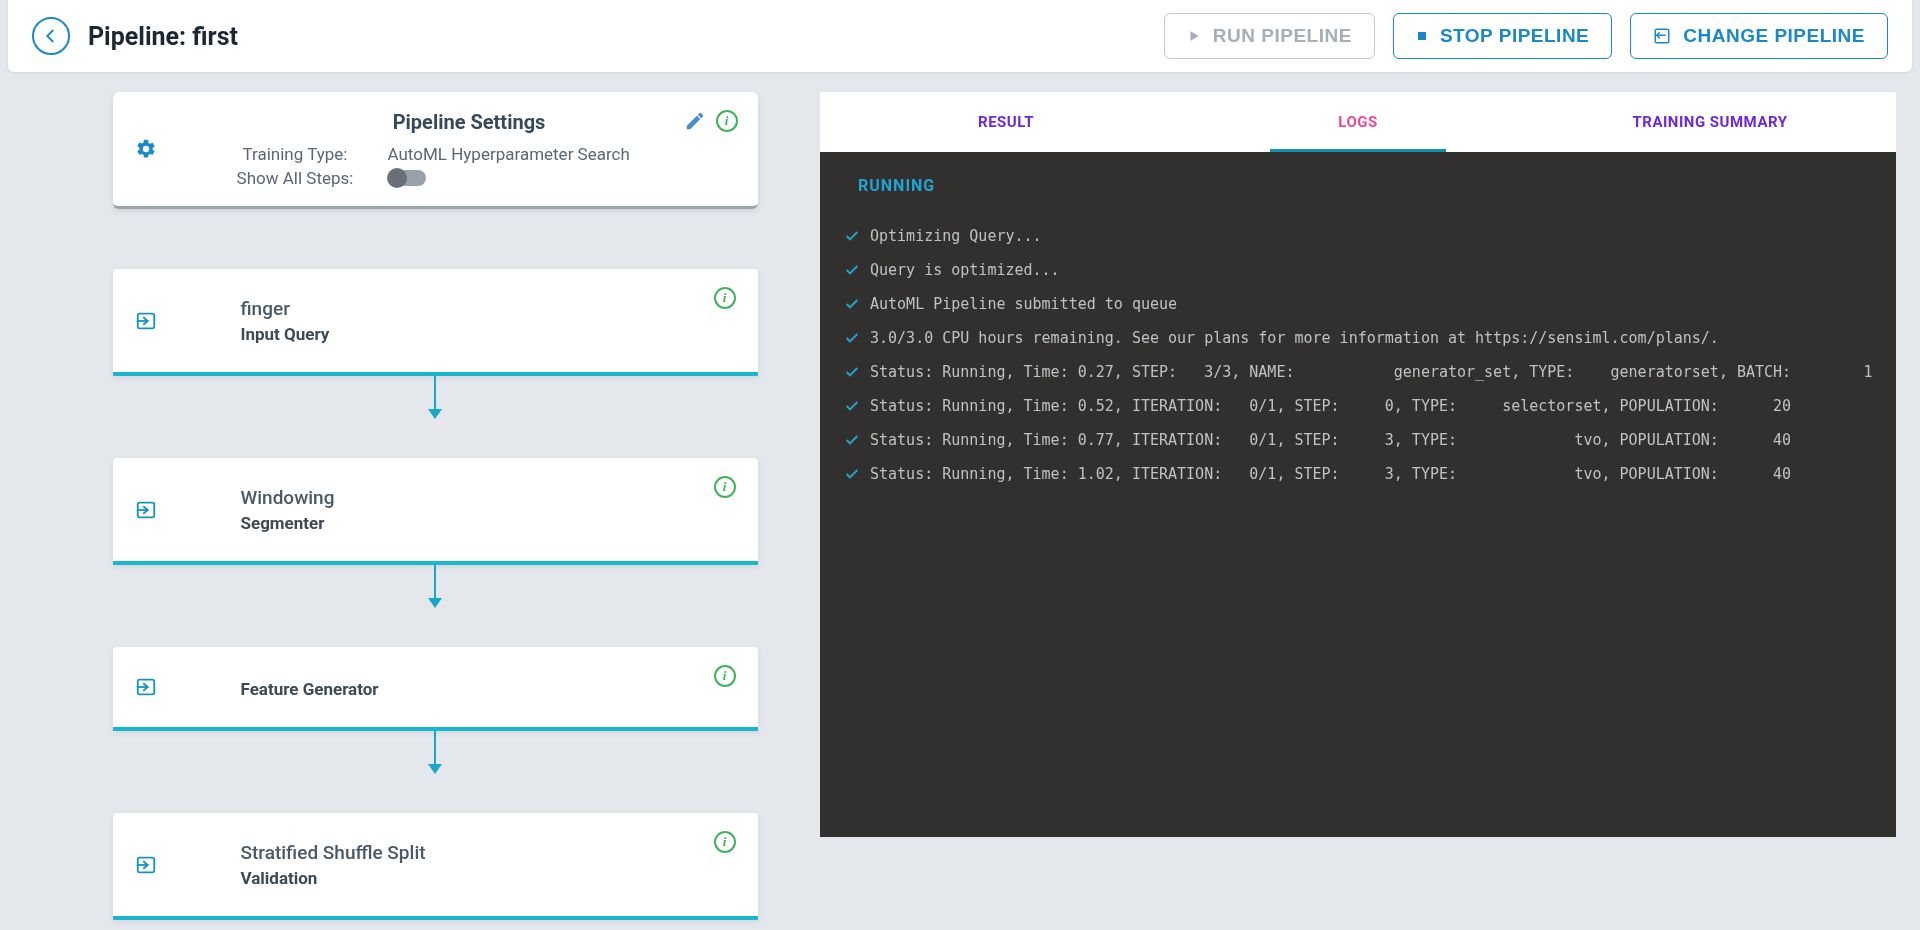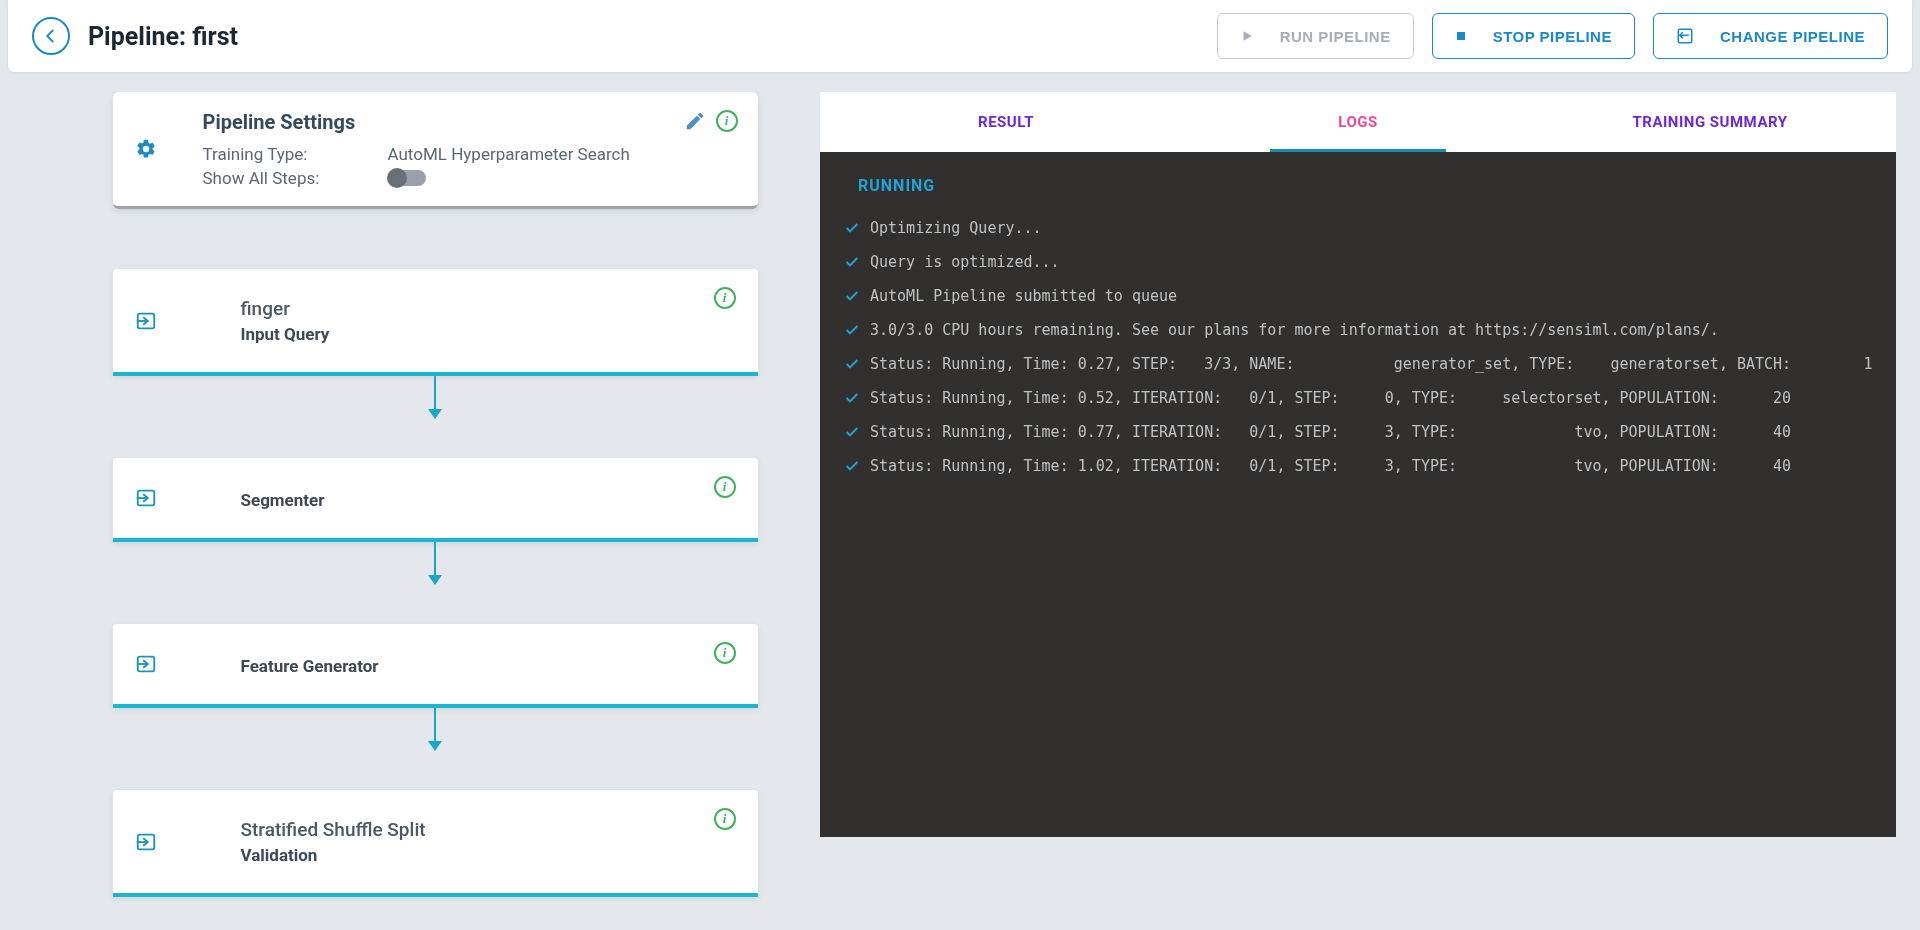--- a/index.html
+++ b/index.html
@@ -40,25 +40,25 @@
     display: flex;
     gap: 18px;
   }
   .hbtn {
     height: 46px;
     border: 1px solid #1989c9;
     border-radius: 6px;
     background: #fff;
     color: #1989c9;
     font-weight: 700;
-    font-size: 15px;
+    font-size: 19px;
     letter-spacing: 0.5px;
     display: flex;
     align-items: center;
-    gap: 26px;
+    gap: 12px;
     padding: 0 22px;
     cursor: pointer;
   }
   .hbtn.disabled {
     border-color: #c7c9ce;
     color: #a7aeb6;
     cursor: not-allowed;
   }
   .hbtn .ic { display:flex; align-items:center; justify-content:center; }
 
@@ -94,21 +94,21 @@
     position: relative;
     border-bottom: 3px solid #9ea4ab;
   }
   .settings-card .gear {
     position: absolute;
     left: 22px;
     top: 50%;
     transform: translateY(-50%);
     color: #1989c9;
   }
-  .settings-body { margin-left: 68px; }
+  .settings-body { margin-left: 68px; text-align: center; }
   .settings-title {
     font-size: 20px;
     font-weight: 700;
     color: #374a5c;
     margin-bottom: 10px;
   }
   .settings-actions {
     position: absolute;
     right: 20px;
     top: 18px;
@@ -245,21 +245,21 @@
     font-family: "Menlo", "Consolas", monospace;
     font-size: 15px;
     padding: 24px 10px 20px 24px;
     overflow: auto;
     max-height: 685px;
   }
   .term-status {
     color: #1fa4d4;
     font-weight: 700;
     letter-spacing: 1px;
-    margin-bottom: 24px;
+    margin-bottom: 32px;
     margin-left: 14px;
     font-family: -apple-system, BlinkMacSystemFont, "Segoe UI", Roboto, Arial, sans-serif;
     font-size: 16px;
   }
   .log-line {
     display:flex;
     align-items:flex-start;
     gap: 10px;
     margin-bottom: 16px;
     white-space: pre;
@@ -359,20 +359,21 @@
         <div class="step-card">
           <span class="import-ic">
             <svg width="22" height="22" viewBox="0 0 24 24" fill="none" stroke="#1596b7" stroke-width="2">
               <rect x="3" y="4" width="18" height="16" rx="2"></rect>
               <path d="M9 8 L14 12 L9 16" fill="none"></path>
               <path d="M2 12 H13"></path>
             </svg>
           </span>
           <span class="info-ic icon-circle">i</span>
           <div class="step-body">
+            <div class="step-name">Windowing</div>
             <div class="step-type">Segmenter</div>
           </div>
         </div>
         <div class="arrow-down"></div>
         <div class="step-card">
           <span class="import-ic">
             <svg width="22" height="22" viewBox="0 0 24 24" fill="none" stroke="#1596b7" stroke-width="2">
               <rect x="3" y="4" width="18" height="16" rx="2"></rect>
               <path d="M9 8 L14 12 L9 16" fill="none"></path>
               <path d="M2 12 H13"></path>

